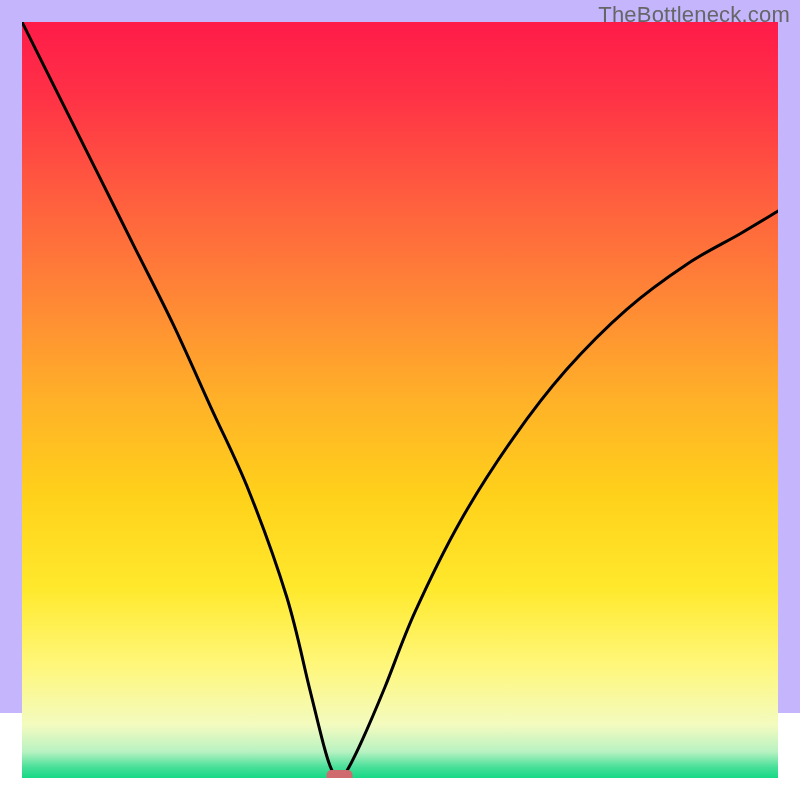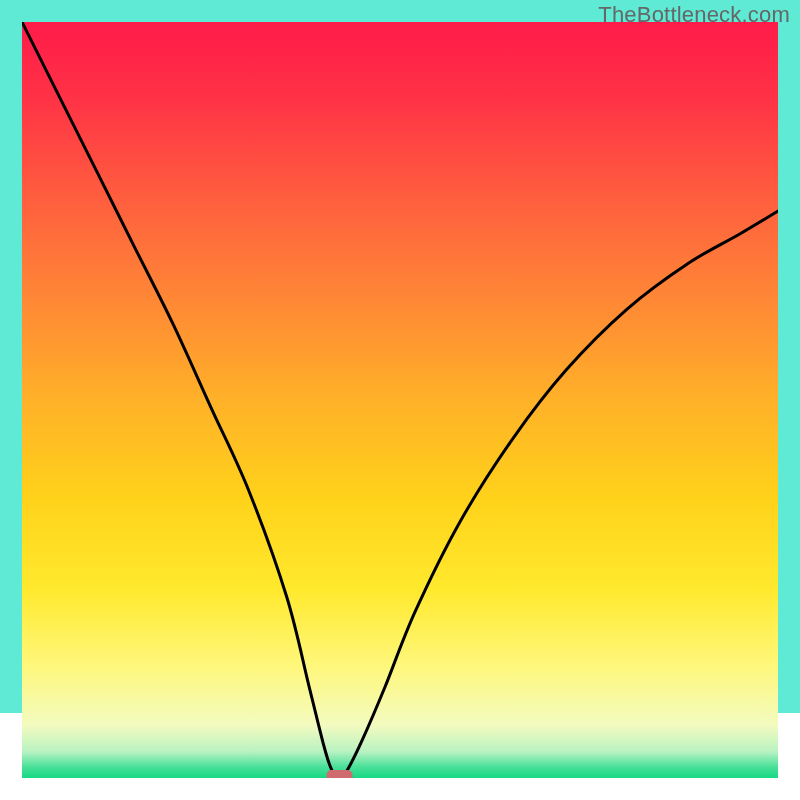--- a/index.html
+++ b/index.html
@@ -10,21 +10,21 @@
     overflow: hidden;
     background: #fff;
     font-family: Arial, Helvetica, sans-serif;
   }
   .frame {
     position: absolute;
     left: 0;
     top: 0;
     width: 800px;
     height: 713px;
-    background: #5eead4;
+    background: #c4b5fd;
   }
   .plot {
     position: absolute;
     left: 22px;
     top: 22px;
     width: 756px;
     height: 756px;
     overflow: hidden;
   }
   .watermark {

